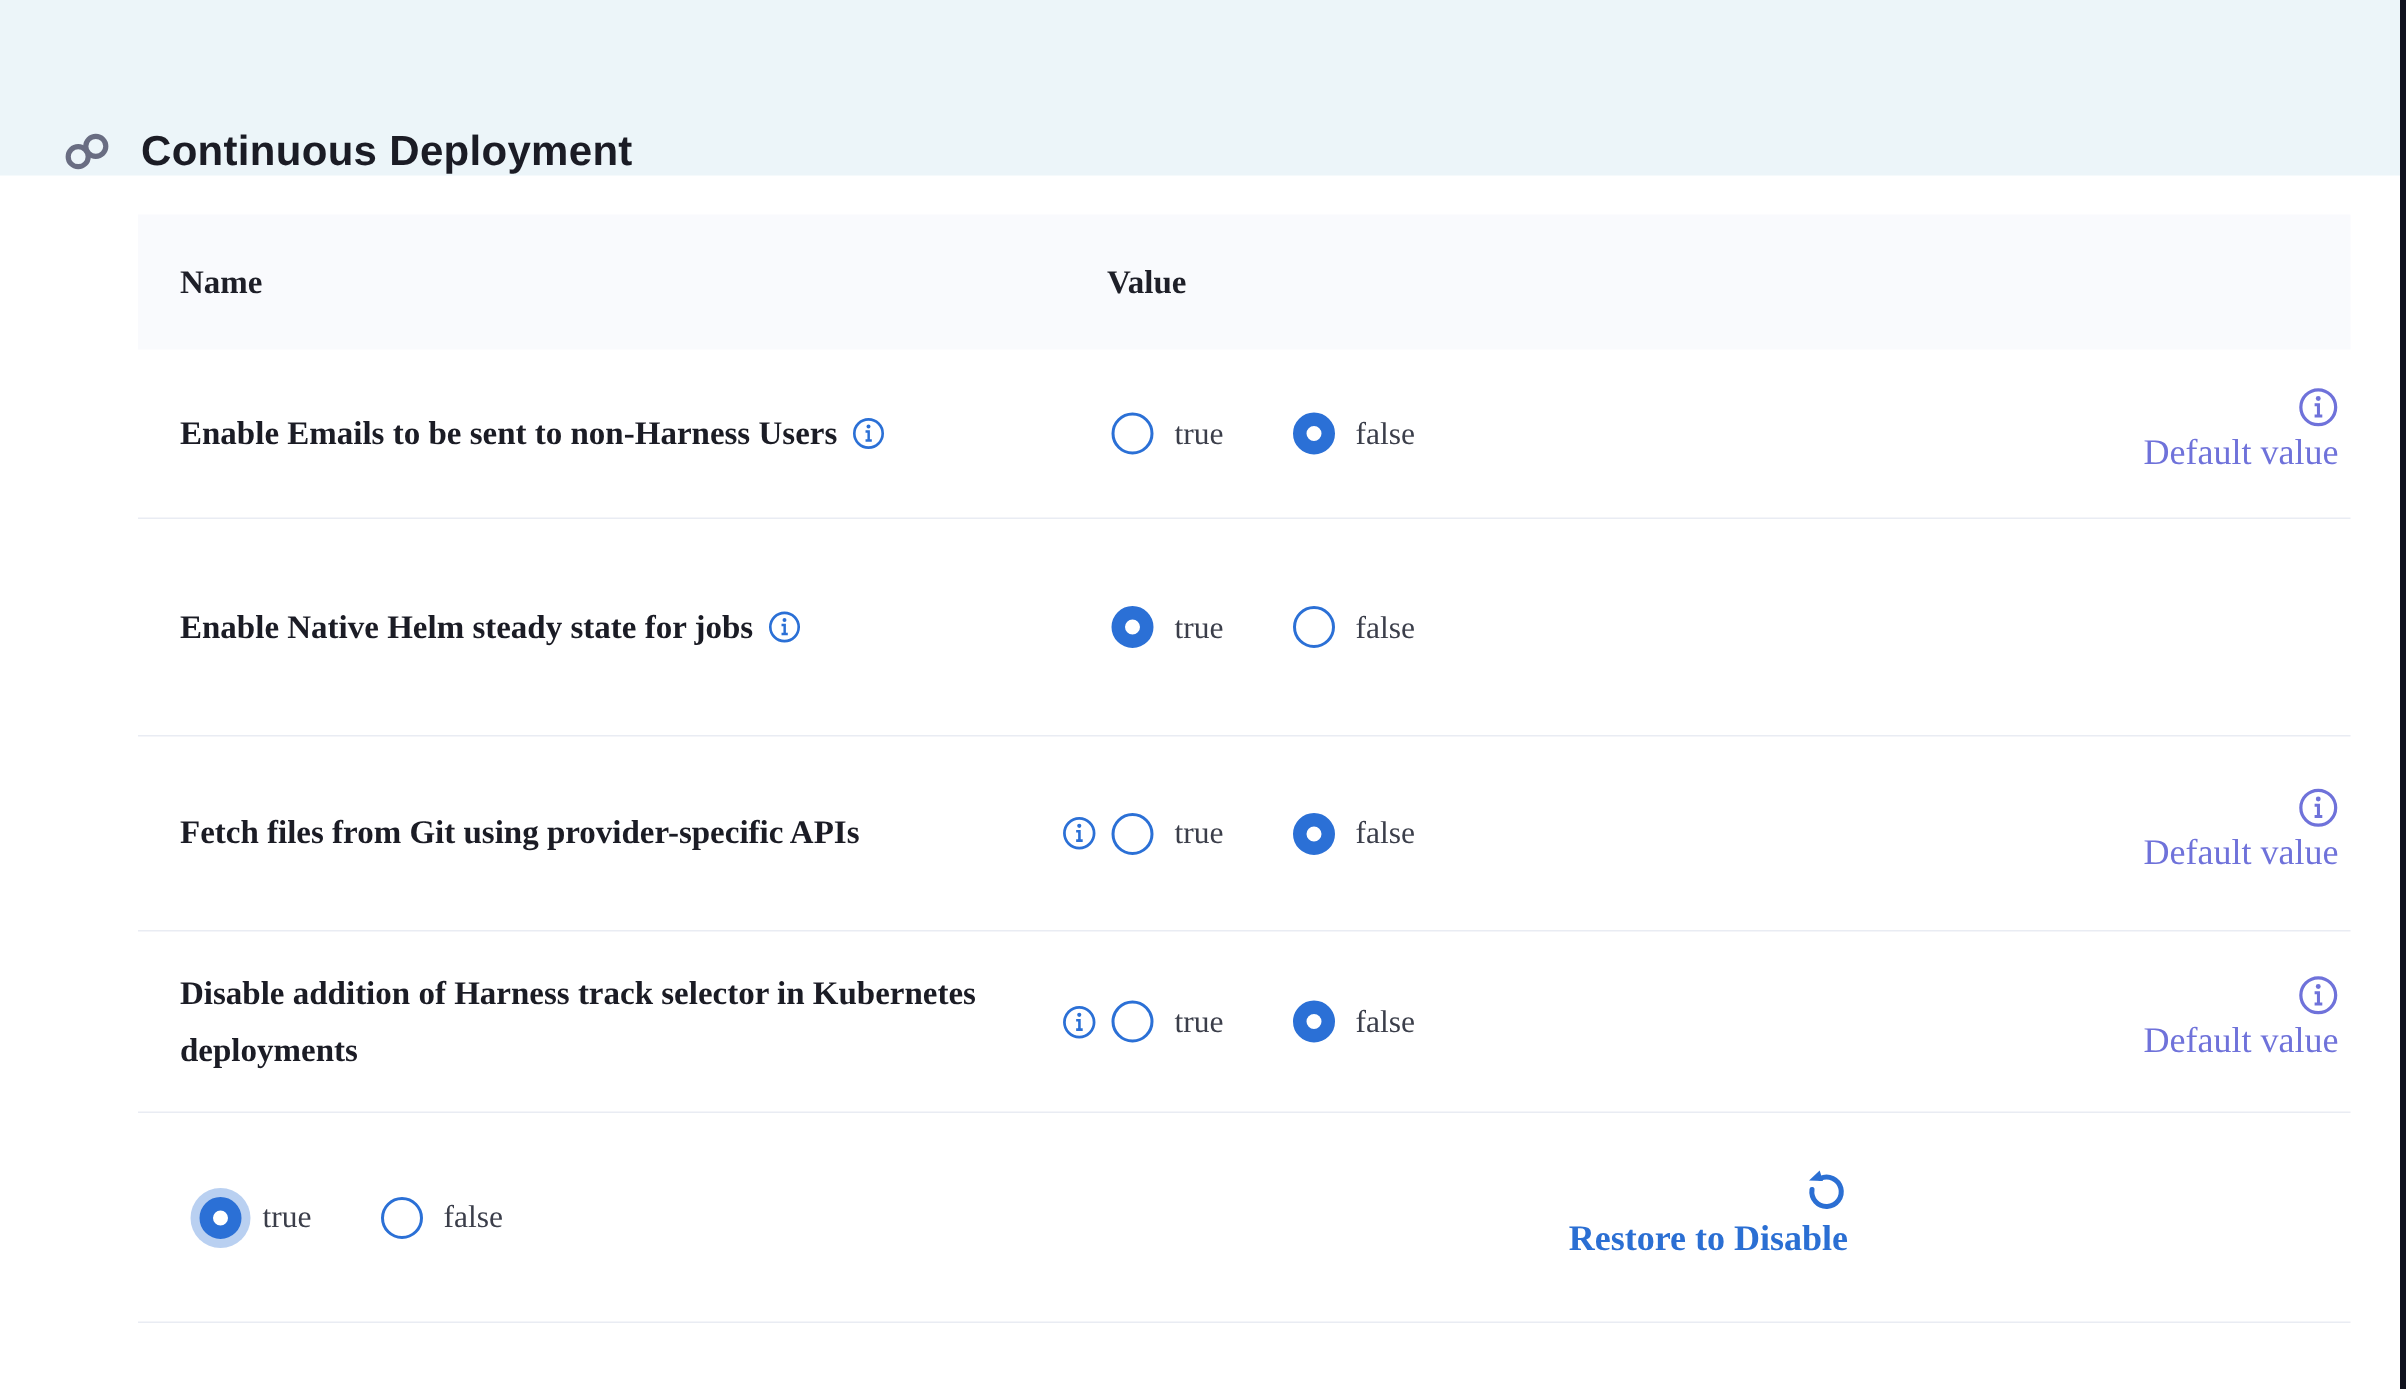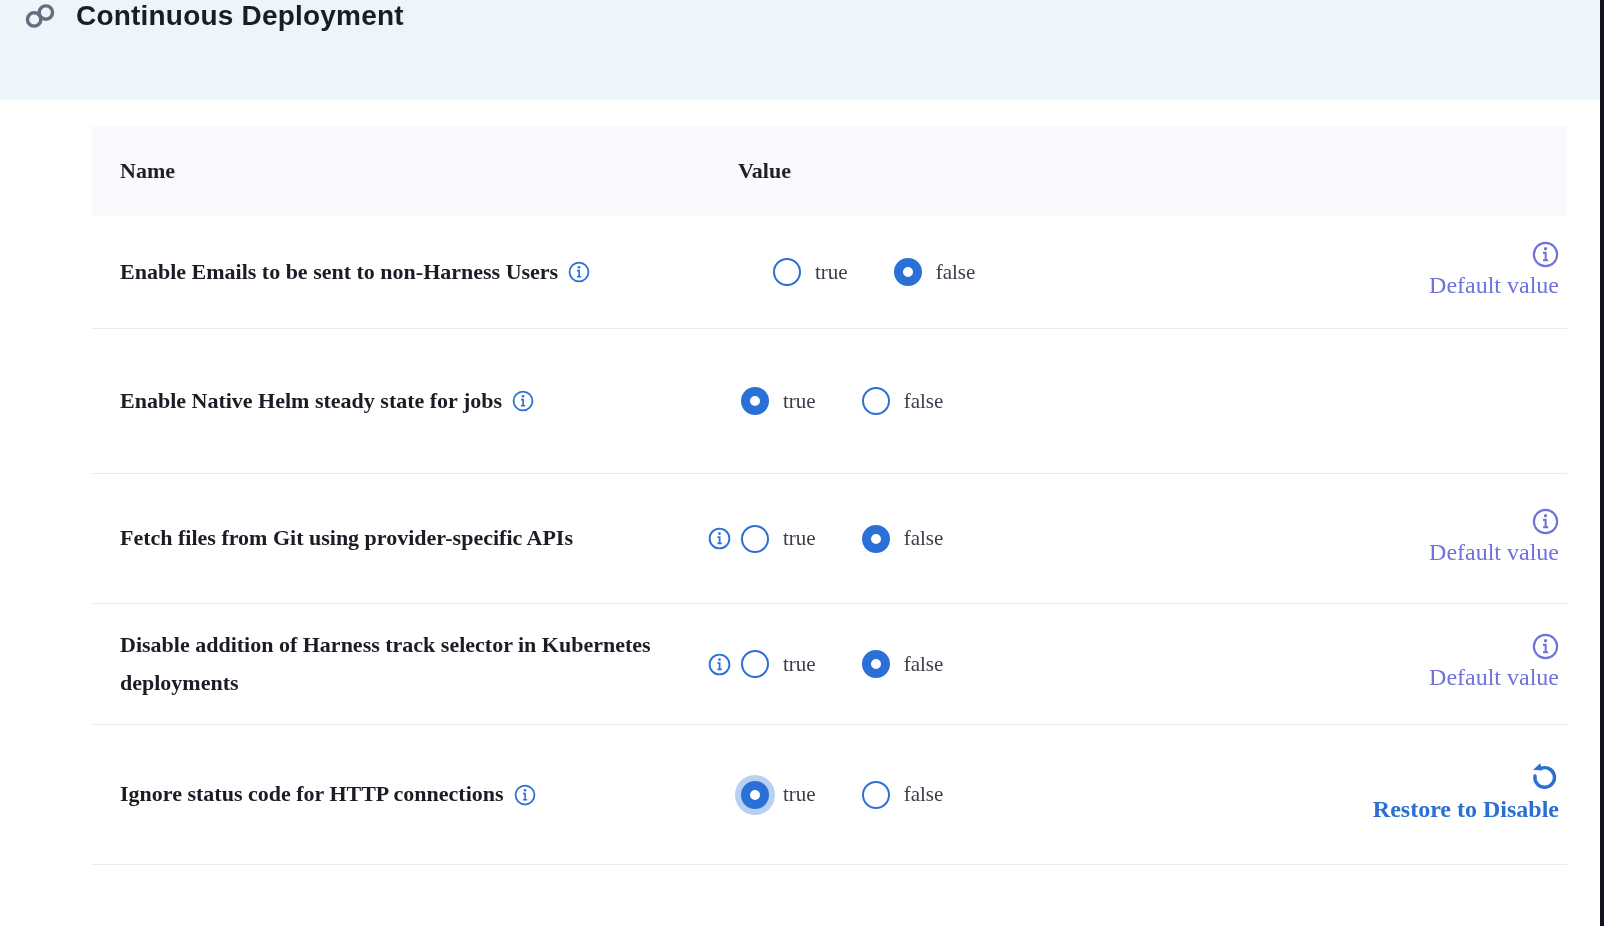--- a/index.html
+++ b/index.html
@@ -17,25 +17,25 @@
   *{margin:0;padding:0;box-sizing:border-box;}
   html,body{width:1604px;height:926px;}
   body{
     font-family:"Liberation Sans","DejaVu Sans",sans-serif;
     background:#ffffff;
     position:relative;
     overflow:hidden;
   }
   
   .band{
-    height:100px;
+    height:117px;
     background:var(--band-bg);
     display:flex;
-    align-items:flex-start;
-    padding-left:24px;
+    align-items:flex-end;
+    padding-left:42px;
   }
   .band .link-icon{width:32px;height:32px;color:var(--icon-gray);flex:0 0 auto;}
   .band h1{
     font-size:28px;
     font-weight:700;
     color:var(--label-color);
     margin-left:20px;
     letter-spacing:.2px;
   }
   
@@ -52,21 +52,21 @@
   .thead{
     height:90px;
     background:var(--thead-bg);
     font-size:22px;
     font-weight:700;
     color:#1e1f28;
   }
   .thead .cell-name{padding-left:28px;}
   .thead .cell-value{padding-left:38px;}
   .trow{border-bottom:1px solid var(--row-divider);}
-  .trow:nth-of-type(2){height:113px;gap:32px;}
+  .trow:nth-of-type(2){height:113px;}
   .trow:nth-of-type(3){height:145px;}
   .trow:nth-of-type(4){height:130px;}
   .trow:nth-of-type(5){height:121px;}
   .trow:nth-of-type(6){height:140px;}
   
   .cell-name{
     padding-left:28px;
     display:flex;
     align-items:center;
     overflow:visible;
@@ -295,28 +295,20 @@
           <svg viewBox="0 0 20 20">
             <use href="#ico-info"></use>
           </svg>
         </span>
 
       <span class="annot-text">Default value</span>
     </div>
   </div>
 
   <div class="trow">
-    <div class="cell-name">
-      <span class="label-text">Ignore status code for HTTP connections</span>
-      <span class="info-icon label-info">
-          <svg viewBox="0 0 20 20">
-            <use href="#ico-info"></use>
-          </svg>
-        </span>
-    </div>
     <div class="cell-value">
       <span class="info-icon value-info" style="visibility: hidden;">
           <svg viewBox="0 0 20 20">
             <use href="#ico-info"></use>
           </svg>
         </span>
       <label class="radio-opt">
         <span class="radio selected focused"></span>
         <span class="opt-label">true</span>
       </label>

